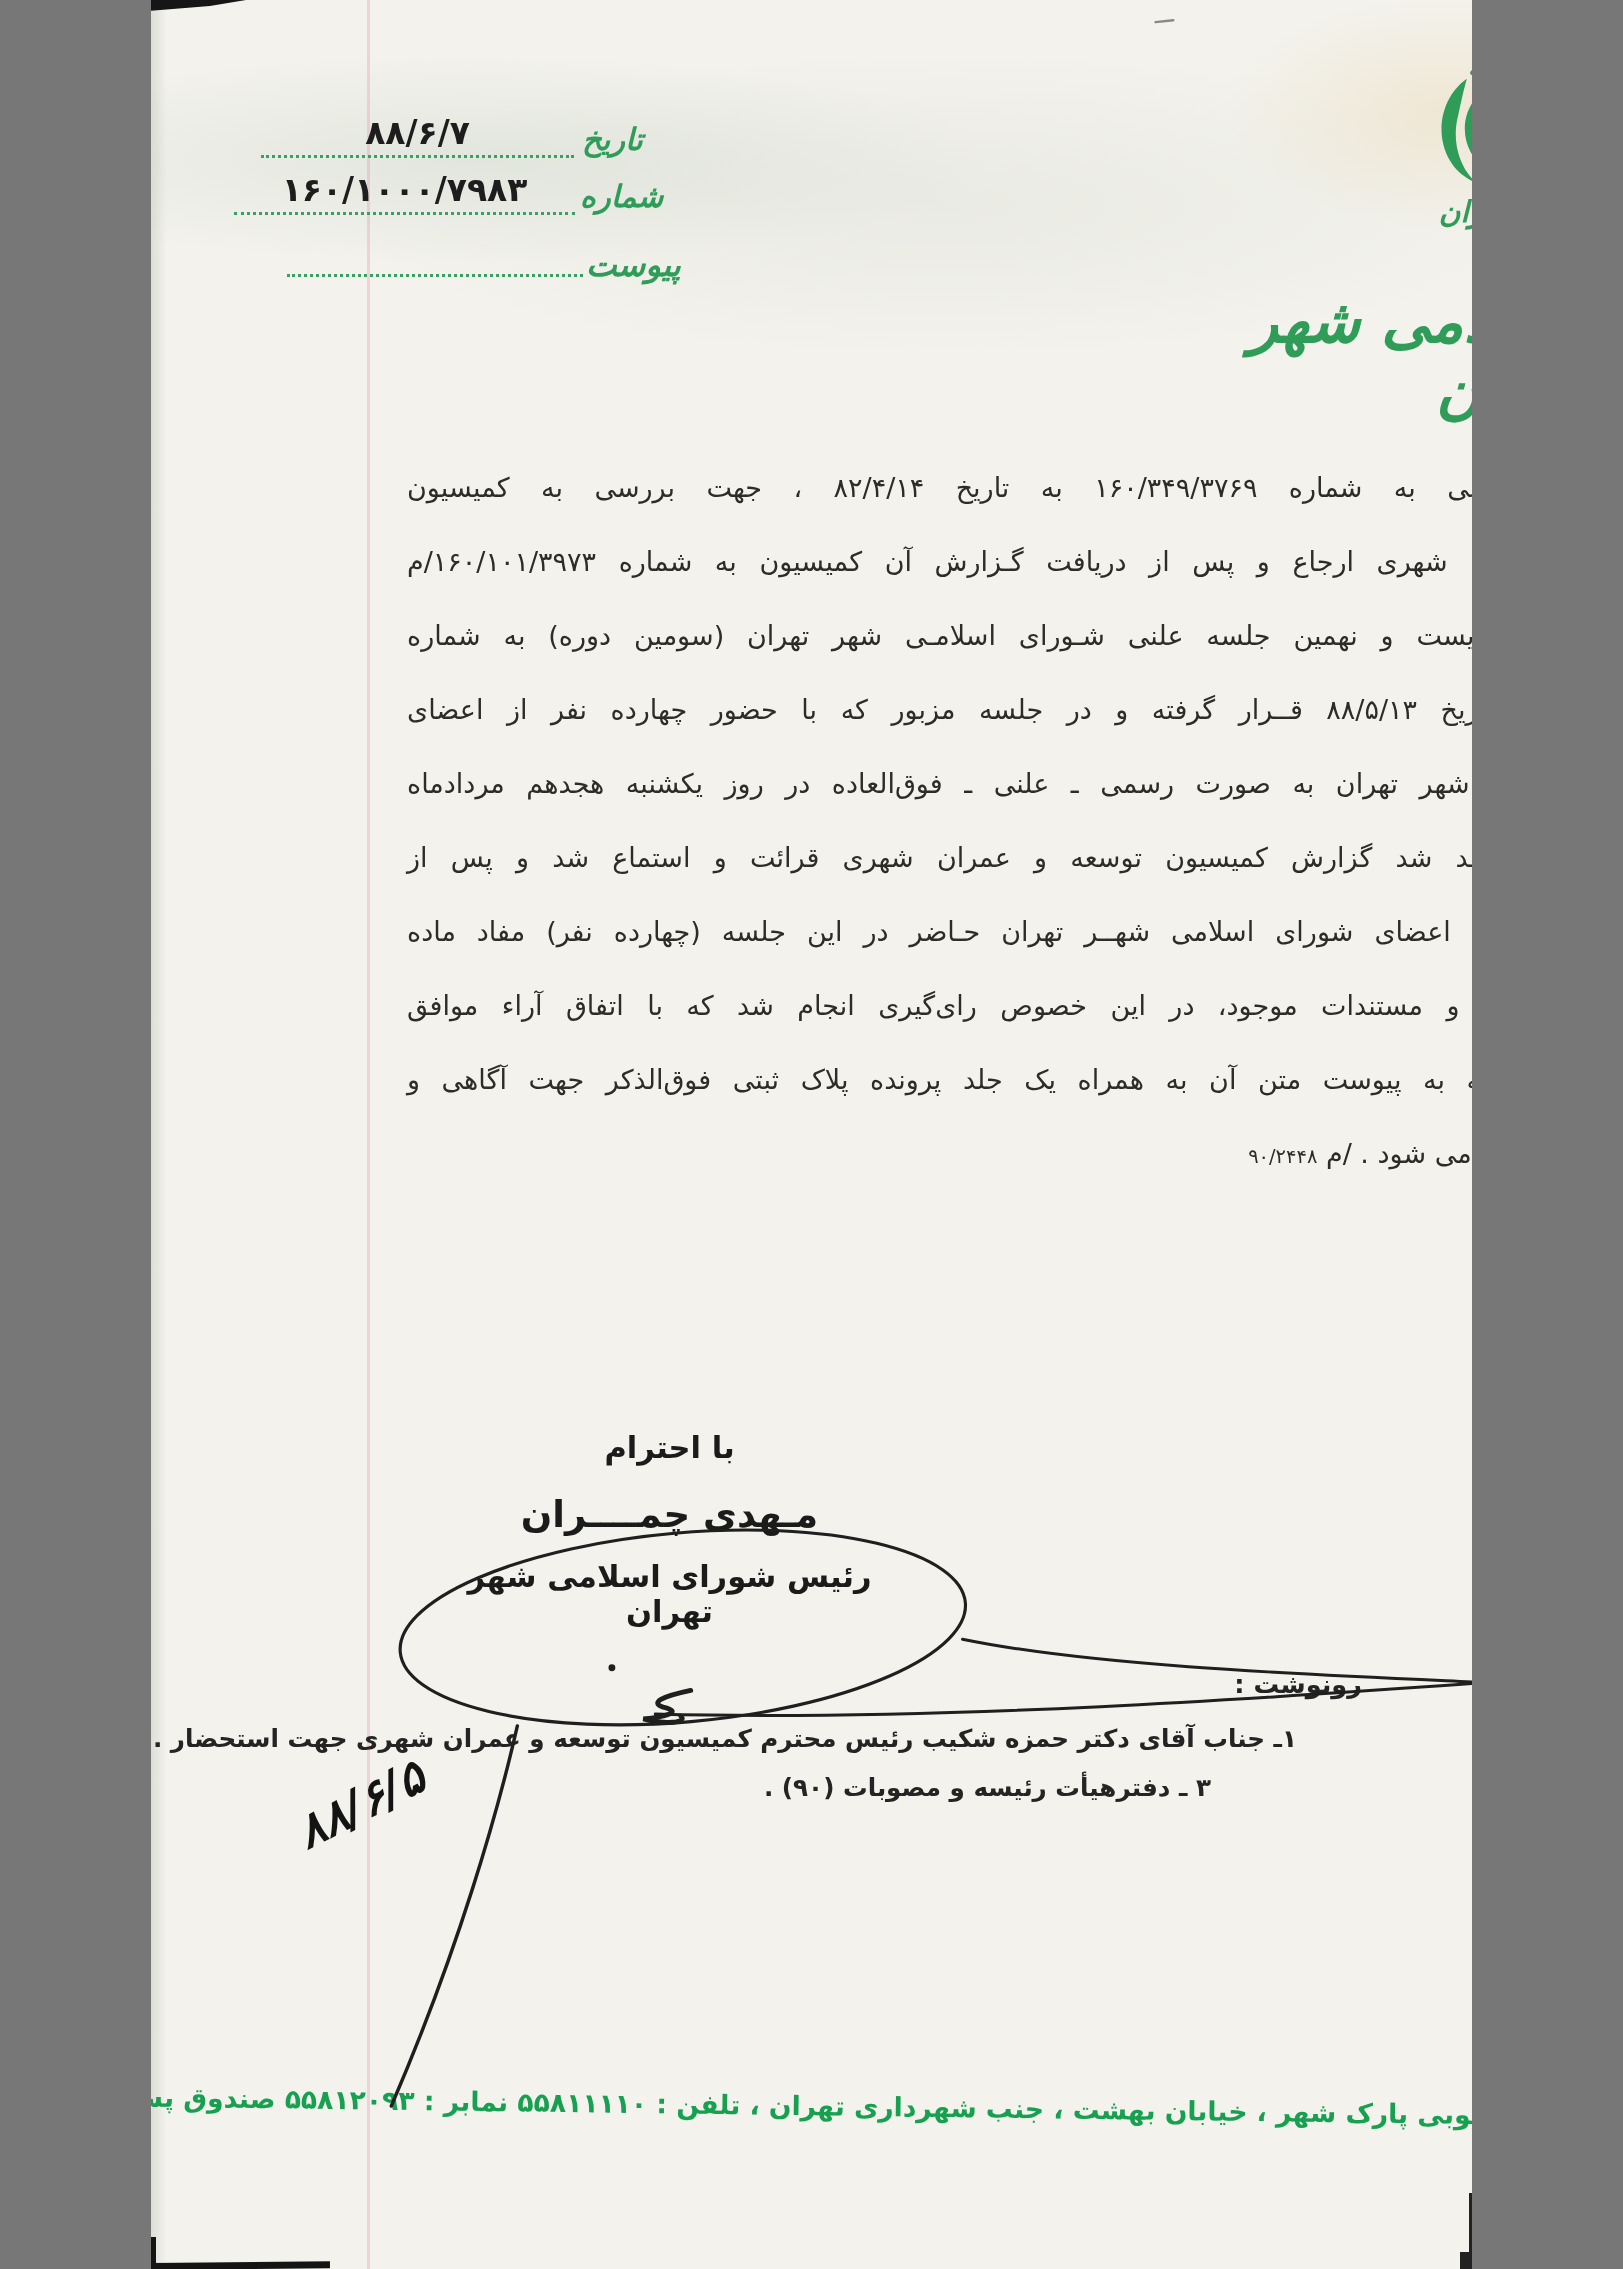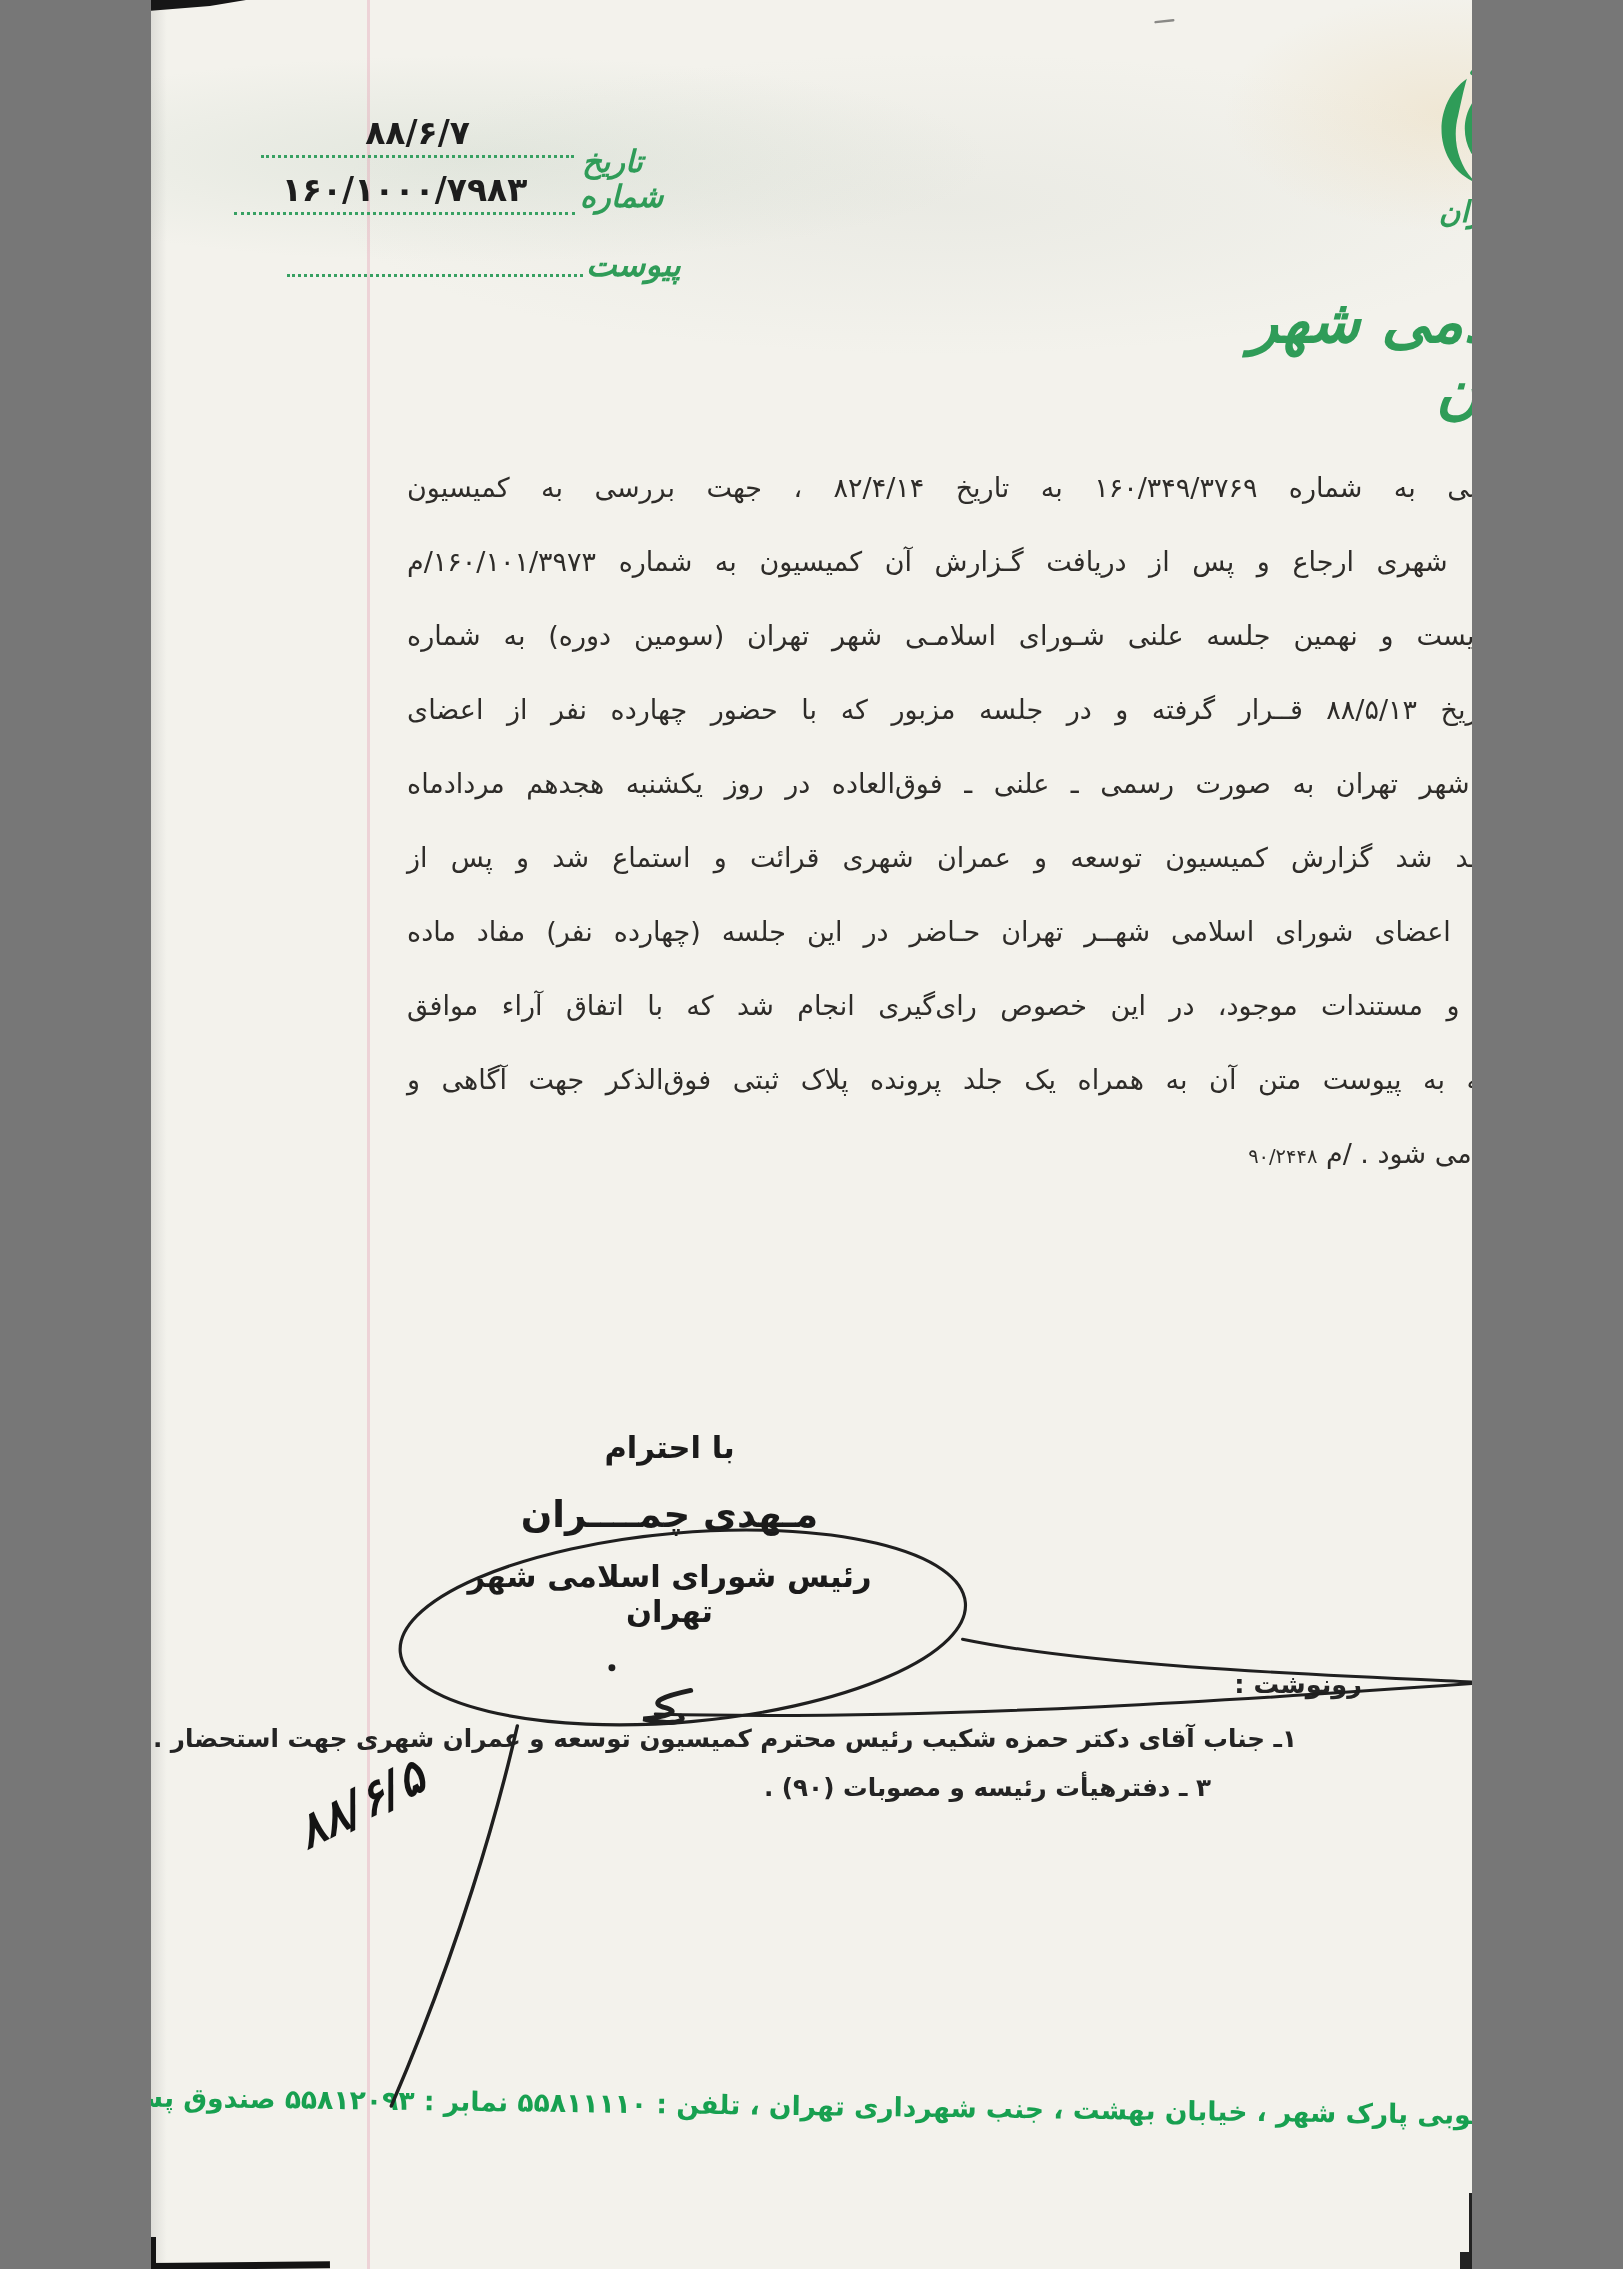--- a/index.html
+++ b/index.html
@@ -21,21 +21,21 @@
   .edge-br{position:absolute;right:0;bottom:0;width:11.8px;height:17.7px;background:#222;}
   .edge-r{position:absolute;right:0;bottom:0;width:3px;height:77px;background:#222;}
 
   
   .h-val{position:absolute;border-bottom:3px dotted #37a062;text-align:center;
          font-weight:bold;font-size:33px;color:#1d1d1d;direction:rtl;}
   .h-val.r1{left:110px;top:110px;width:313px;height:45px;line-height:45px;}
   .h-val.r2{left:83px;top:167px;width:341px;height:45px;line-height:45px;}
   .h-val.r3{left:136px;top:231px;width:296px;height:43px;line-height:43px;}
   .h-label{position:absolute;color:#2f9c58;font-style:italic;font-weight:bold;direction:rtl;}
-  .h-label.l1{left:431px;top:122px;font-size:30.5px;margin-top:22px;}
+  .h-label.l1{left:431px;top:122px;font-size:30.5px;}
   .h-label.l2{left:429px;top:179px;font-size:30.5px;}
   .h-label.l3{left:435px;top:246px;font-size:32.5px;}
 
   
   .republic{position:absolute;left:1259px;top:195px;width:305px;text-align:right;
             color:#2f9c58;font-style:italic;font-weight:bold;font-size:29.6px;direction:rtl;}
   .council{position:absolute;left:1093px;top:286px;width:522px;text-align:center;
            color:#2f9c58;font-style:italic;font-weight:bold;font-size:60px;direction:rtl;}
   .emblem{position:absolute;left:1283px;top:63px;width:116px;height:128px;}
 

